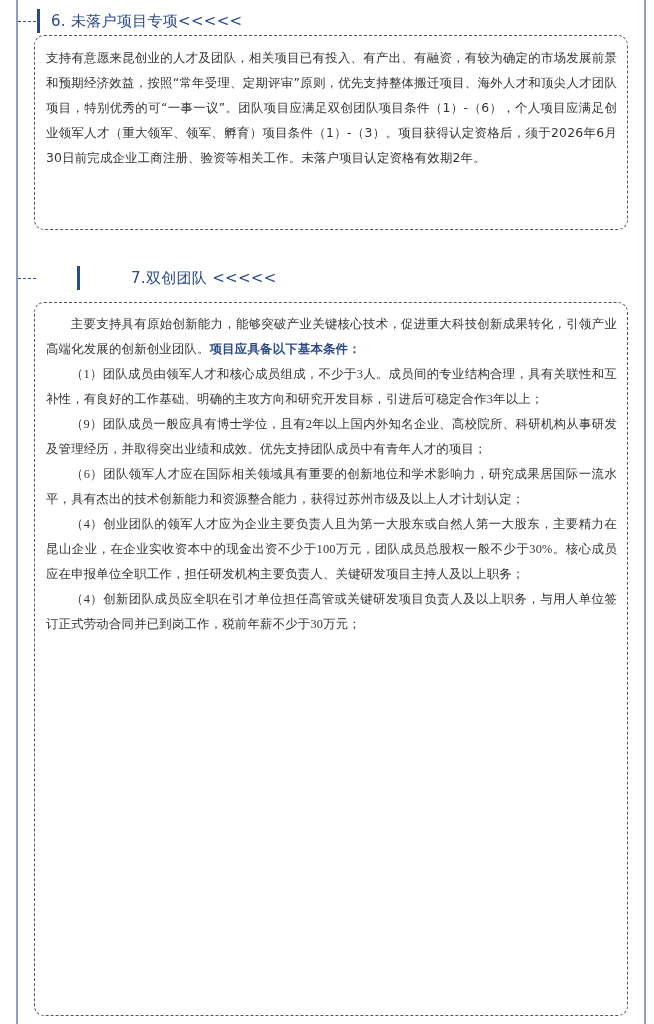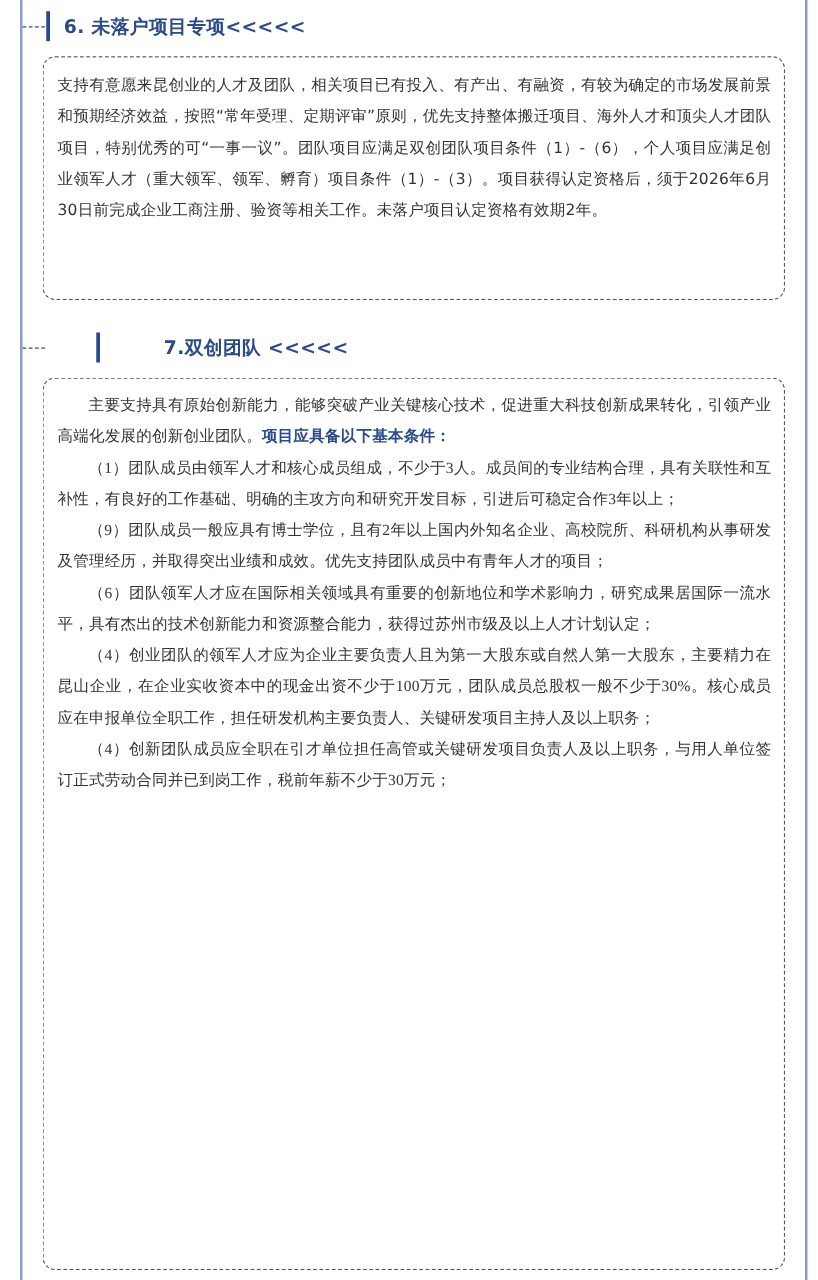--- a/index.html
+++ b/index.html
@@ -3,24 +3,24 @@
   <meta charset="utf-8">
   <style>
     html, body { margin:0; padding:0; background:#ffffff; }
     body { width:654px; height:1024px; position:relative; overflow:hidden;
       font-family:"DejaVu Sans","Liberation Sans",sans-serif; color:#333; }
     .rail-left { position:absolute; left:16px; top:0; width:2px; height:1024px; background:#8a9cc8; }
     .rail-right { position:absolute; left:644px; top:0; width:2px; height:1024px; background:#8a9cc8; }
     .heading { position:absolute; left:18px; height:26px; display:flex; align-items:center; }
     .heading .dash { width:18px; border-top:1px dashed #2f4e8c; margin-right:1px; }
     .heading .bar { width:3px; height:24px; background:#2a4a8a; margin-right:11px; }
-    .heading .title { font-size:15px; font-weight:bold; color:#2a4a8a; letter-spacing:0.3px; white-space:nowrap; }
+    .heading .title { font-size:15px; font-weight:normal; color:#2a4a8a; letter-spacing:0.3px; white-space:nowrap; }
     .box { position:absolute; left:34px; width:594px; border:1px dashed #555; border-radius:10px; box-sizing:border-box; }
     .box p { margin:0; font-size:12.4px; line-height:25px; text-align:justify; text-align-last:left; color:#333; letter-spacing:0.2px; }
-    .box1 { top:45px; height:195px; padding:9px 10px 0 11px; }
+    .box1 { top:35px; height:195px; padding:9px 10px 0 11px; }
     .box2 { top:302px; height:714px; padding:9px 10px 0 11px;font-family:Liberation Serif, serif; }
     .indent { text-indent:2em; }
     .strong { font-weight:bold; color:#2a4a8a; }
   </style>
 </head>
 <body>
 
 <div class="rail-left"></div>
 <div class="rail-right"></div>
 

